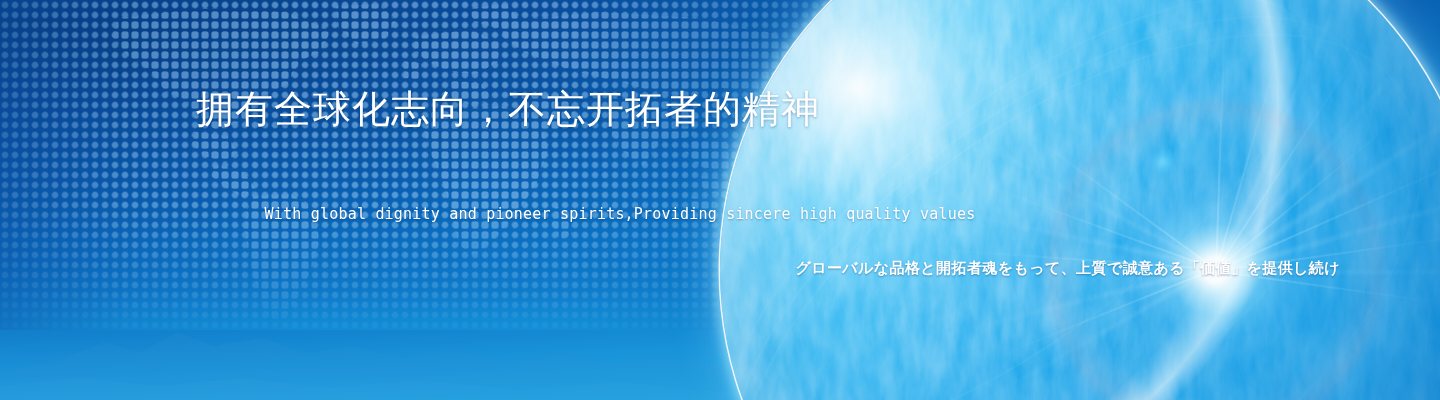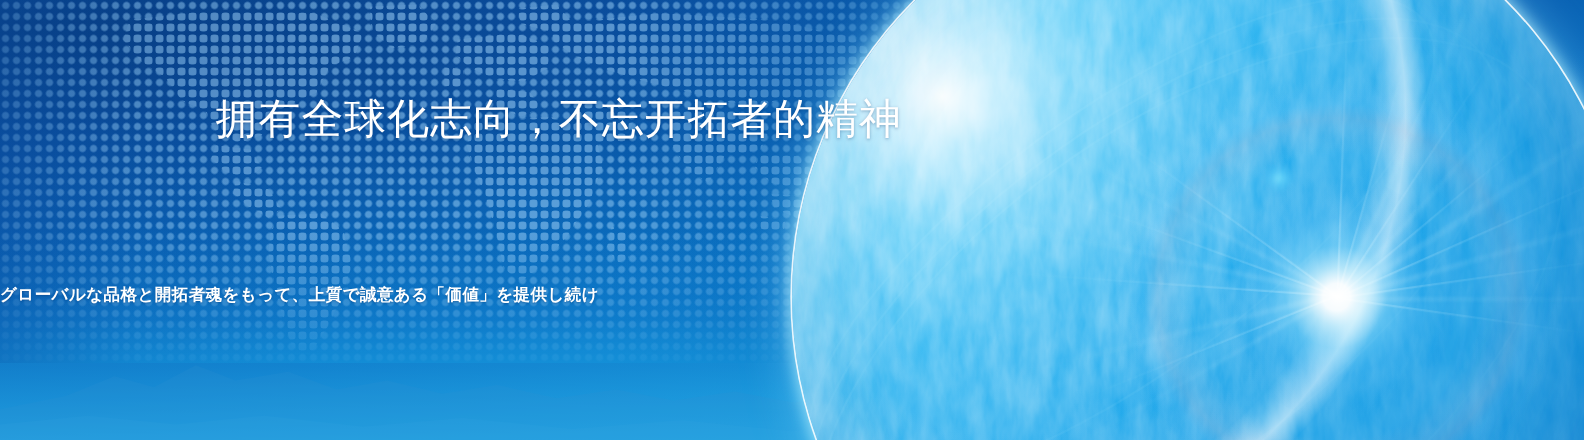--- a/index.html
+++ b/index.html
@@ -302,21 +302,21 @@
     font-weight: 400;
     letter-spacing: 0.2px;
     color: #ffffff;
     text-shadow: 0 1px 2px rgba(5,45,100,0.35);
     white-space: nowrap;
   }
   .subtitle-ja {
     position: absolute;
     left: 0; top: 259px;
     width: 1340px;
-    text-align: left;
+    text-align: right;
     font-family: "Liberation Sans", "DejaVu Sans", sans-serif;
     font-size: 15px;
     font-weight: 700;
     letter-spacing: 0.4px;
     color: #ffffff;
     text-shadow: 0 1px 2px rgba(5,45,100,0.40);
     white-space: nowrap;
   }
 </style>
 </head>
@@ -514,16 +514,17 @@
     <div class="ray-soft" style="width:280px;height:4px;transform:rotate(150deg);"></div>
   </div>
   <div class="flare-ring"></div>
   <div class="sun-core"></div>
   <div class="flare-dot"></div>
 
   <div class="copy">
     <div class="headline">
       <div class="headline-l1">拥有全球化志向，不忘开拓者的精神</div>
     </div>
+    <div class="subtitle-en">With global dignity and pioneer spirits,Providing sincere high quality values</div>
     <div class="subtitle-ja">グローバルな品格と開拓者魂をもって、上質で誠意ある「価値」を提供し続け</div>
   </div>
 
 </div>
 
 </body></html>

